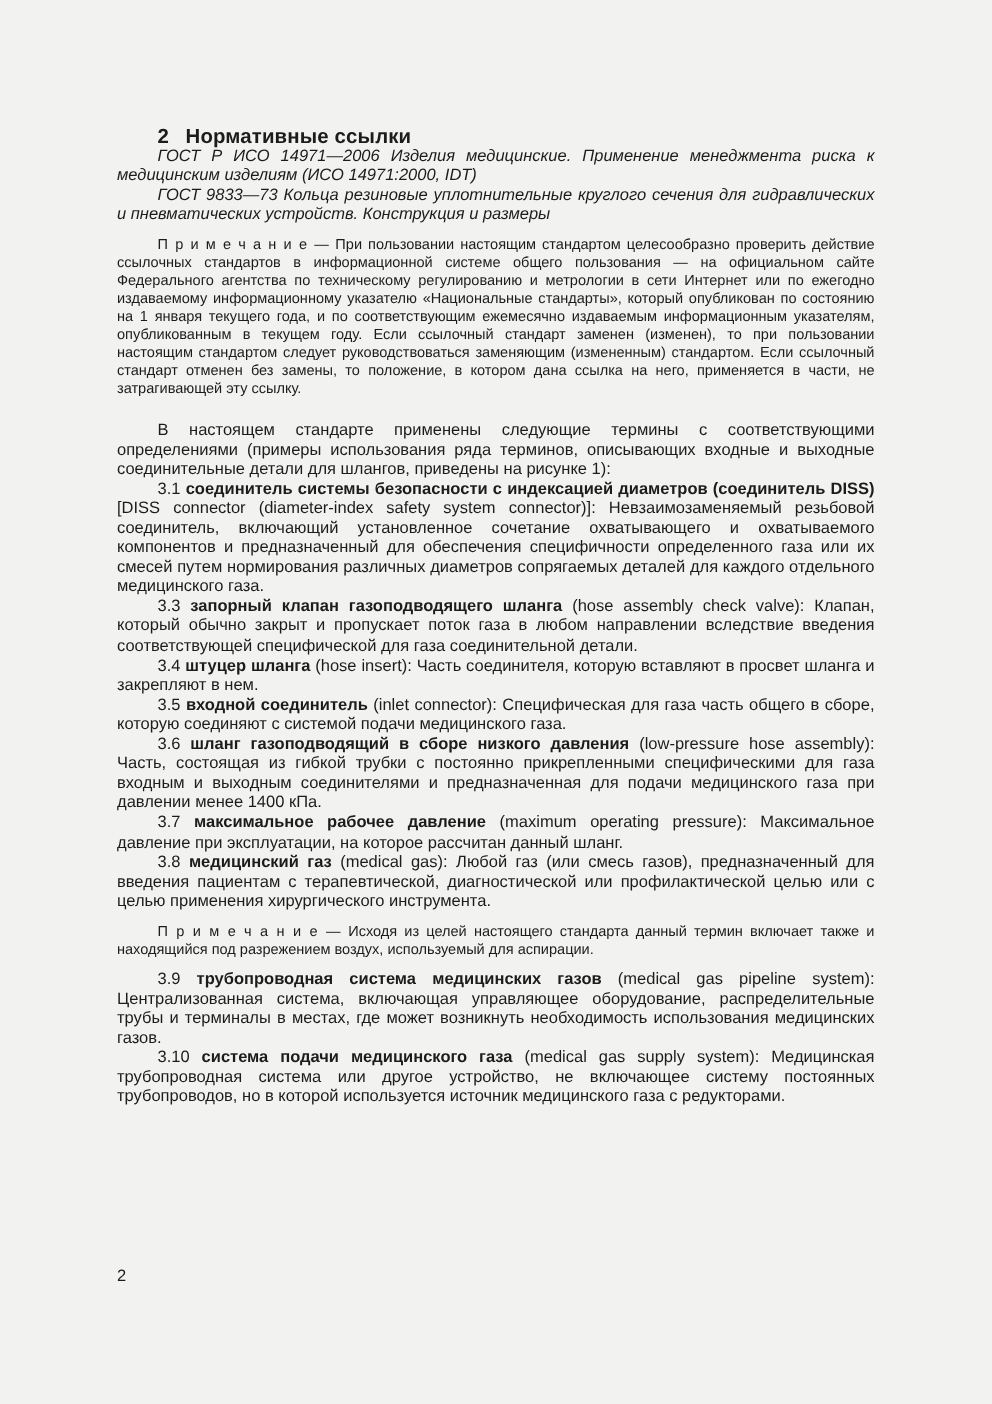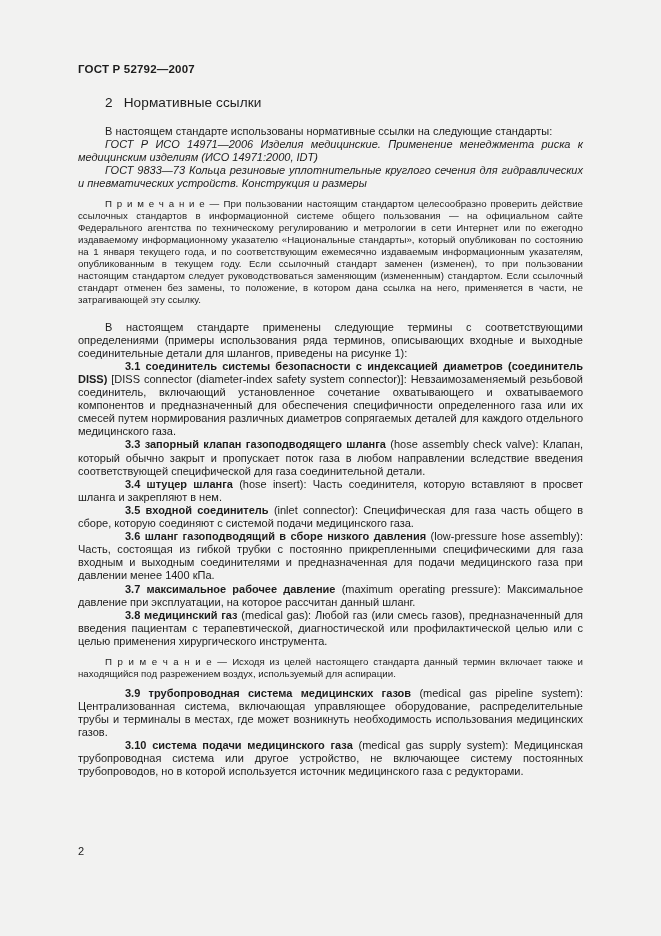--- a/index.html
+++ b/index.html
@@ -21,21 +21,21 @@
     overflow:hidden;
   }
   .doc-code{
     font-weight:bold;
     font-size:11.5px;
     letter-spacing:.2px;
     margin:0 0 0 0;
   }
   h2.sec-heading{
     font-size:13.6px;
-    font-weight:normal;
+    font-weight:bold;
     margin:20px 0 0 27px;
     letter-spacing:.1px;
   }
   .sec-num{margin-right:11px;}
   p{
     margin:0;
     font-size:11px;
     line-height:13.1px;
     text-align:justify;
     text-indent:27px;
@@ -43,38 +43,36 @@
   p.first-after-heading{margin-top:15px;}
   .ref{font-style:italic;}
   .note{
     font-size:9.7px;
     line-height:11.9px;
     margin-top:8px;
     margin-bottom:7px;
   }
   .note .note-label{letter-spacing:.4px;}
   .term-name{font-weight:bold;}
-  .term-num{font-weight:bold;margin-left:20px;}
+  .term-num{font-weight:normal;}
   .page-number{
     position:absolute;
     left:78px;
     top:845px;
     font-size:11px;
   }
 </style>
 </head>
 <body>
 
 <div class="page">
 
-  <div class="doc-code">ГОСТ Р 52792—2007</div>
 
   <h2 class="sec-heading"><span class="sec-num">2</span><span>Нормативные ссылки</span></h2>
 
-  <p class="first-after-heading">В настоящем стандарте использованы нормативные ссылки на следующие стандарты:</p>
 
   <p class="ref">ГОСТ Р ИСО 14971—2006 Изделия медицинские. Применение менеджмента риска к медицинским изделиям (ИСО 14971:2000, IDT)</p>
   <p class="ref">ГОСТ 9833—73 Кольца резиновые уплотнительные круглого сечения для гидравлических и пневматических устройств. Конструкция и размеры</p>
 
   <p class="note"><span class="note-label">П р и м е ч а н и е —</span>
     <span>При пользовании настоящим стандартом целесообразно проверить действие ссылочных стандартов в информационной системе общего пользования — на официальном сайте Федерального агентства по техническому регулированию и метрологии в сети Интернет или по ежегодно издаваемому информационному указателю «Национальные стандарты», который опубликован по состоянию на 1 января текущего года, и по соответствующим ежемесячно издаваемым информационным указателям, опубликованным в текущем году. Если ссылочный стандарт заменен (изменен), то при пользовании настоящим стандартом следует руководствоваться заменяющим (измененным) стандартом. Если ссылочный стандарт отменен без замены, то положение, в котором дана ссылка на него, применяется в части, не затрагивающей эту ссылку.</span></p>
 
 
   <p class="first-after-heading">В настоящем стандарте применены следующие термины с соответствующими определениями (примеры использования ряда терминов, описывающих входные и выходные соединительные детали для шлангов, приведены на рисунке 1):</p>
 

